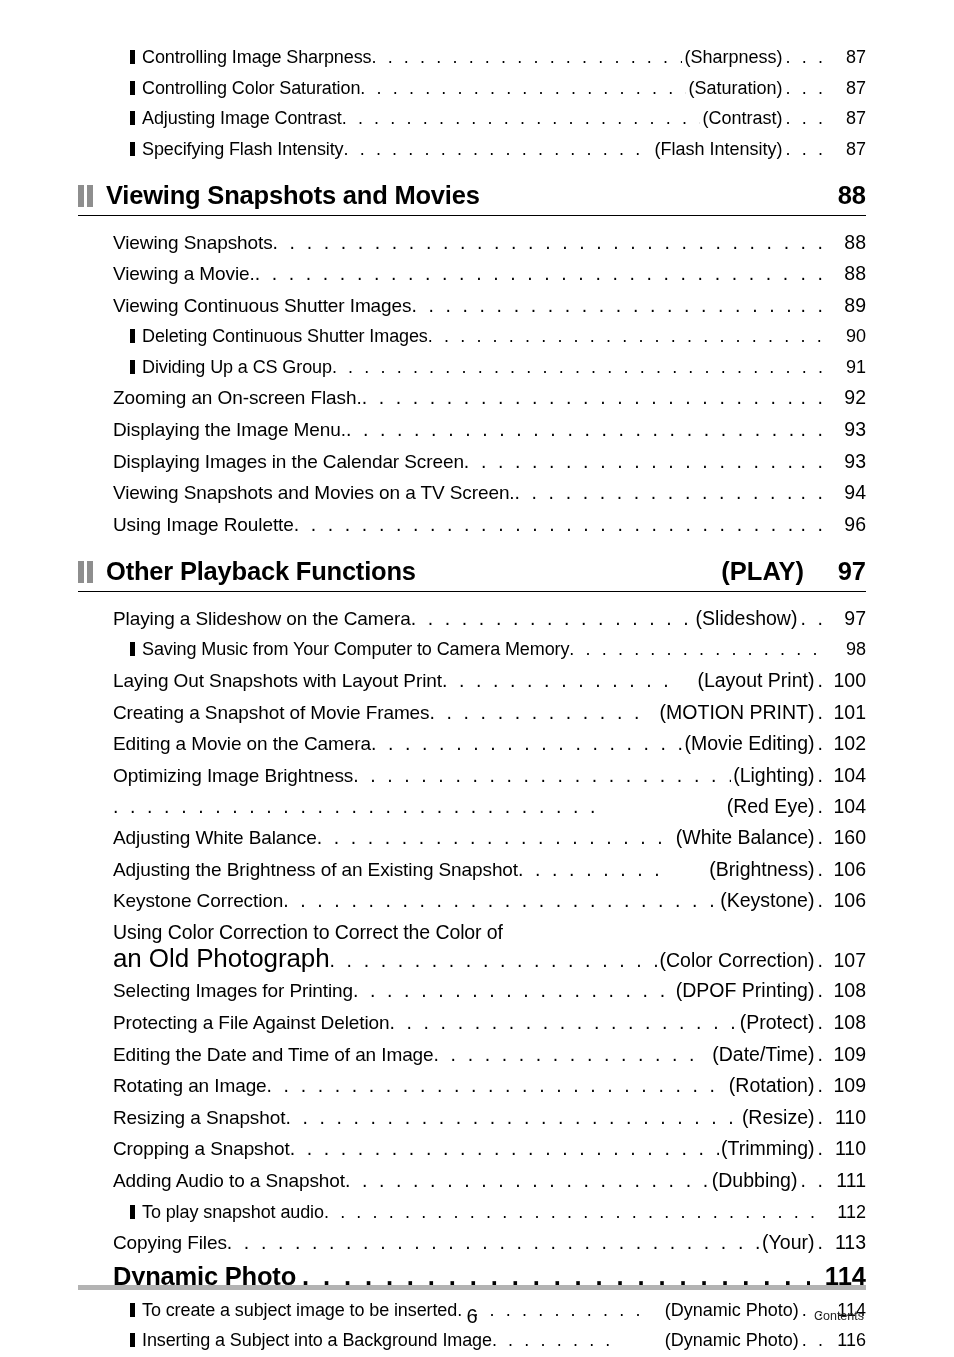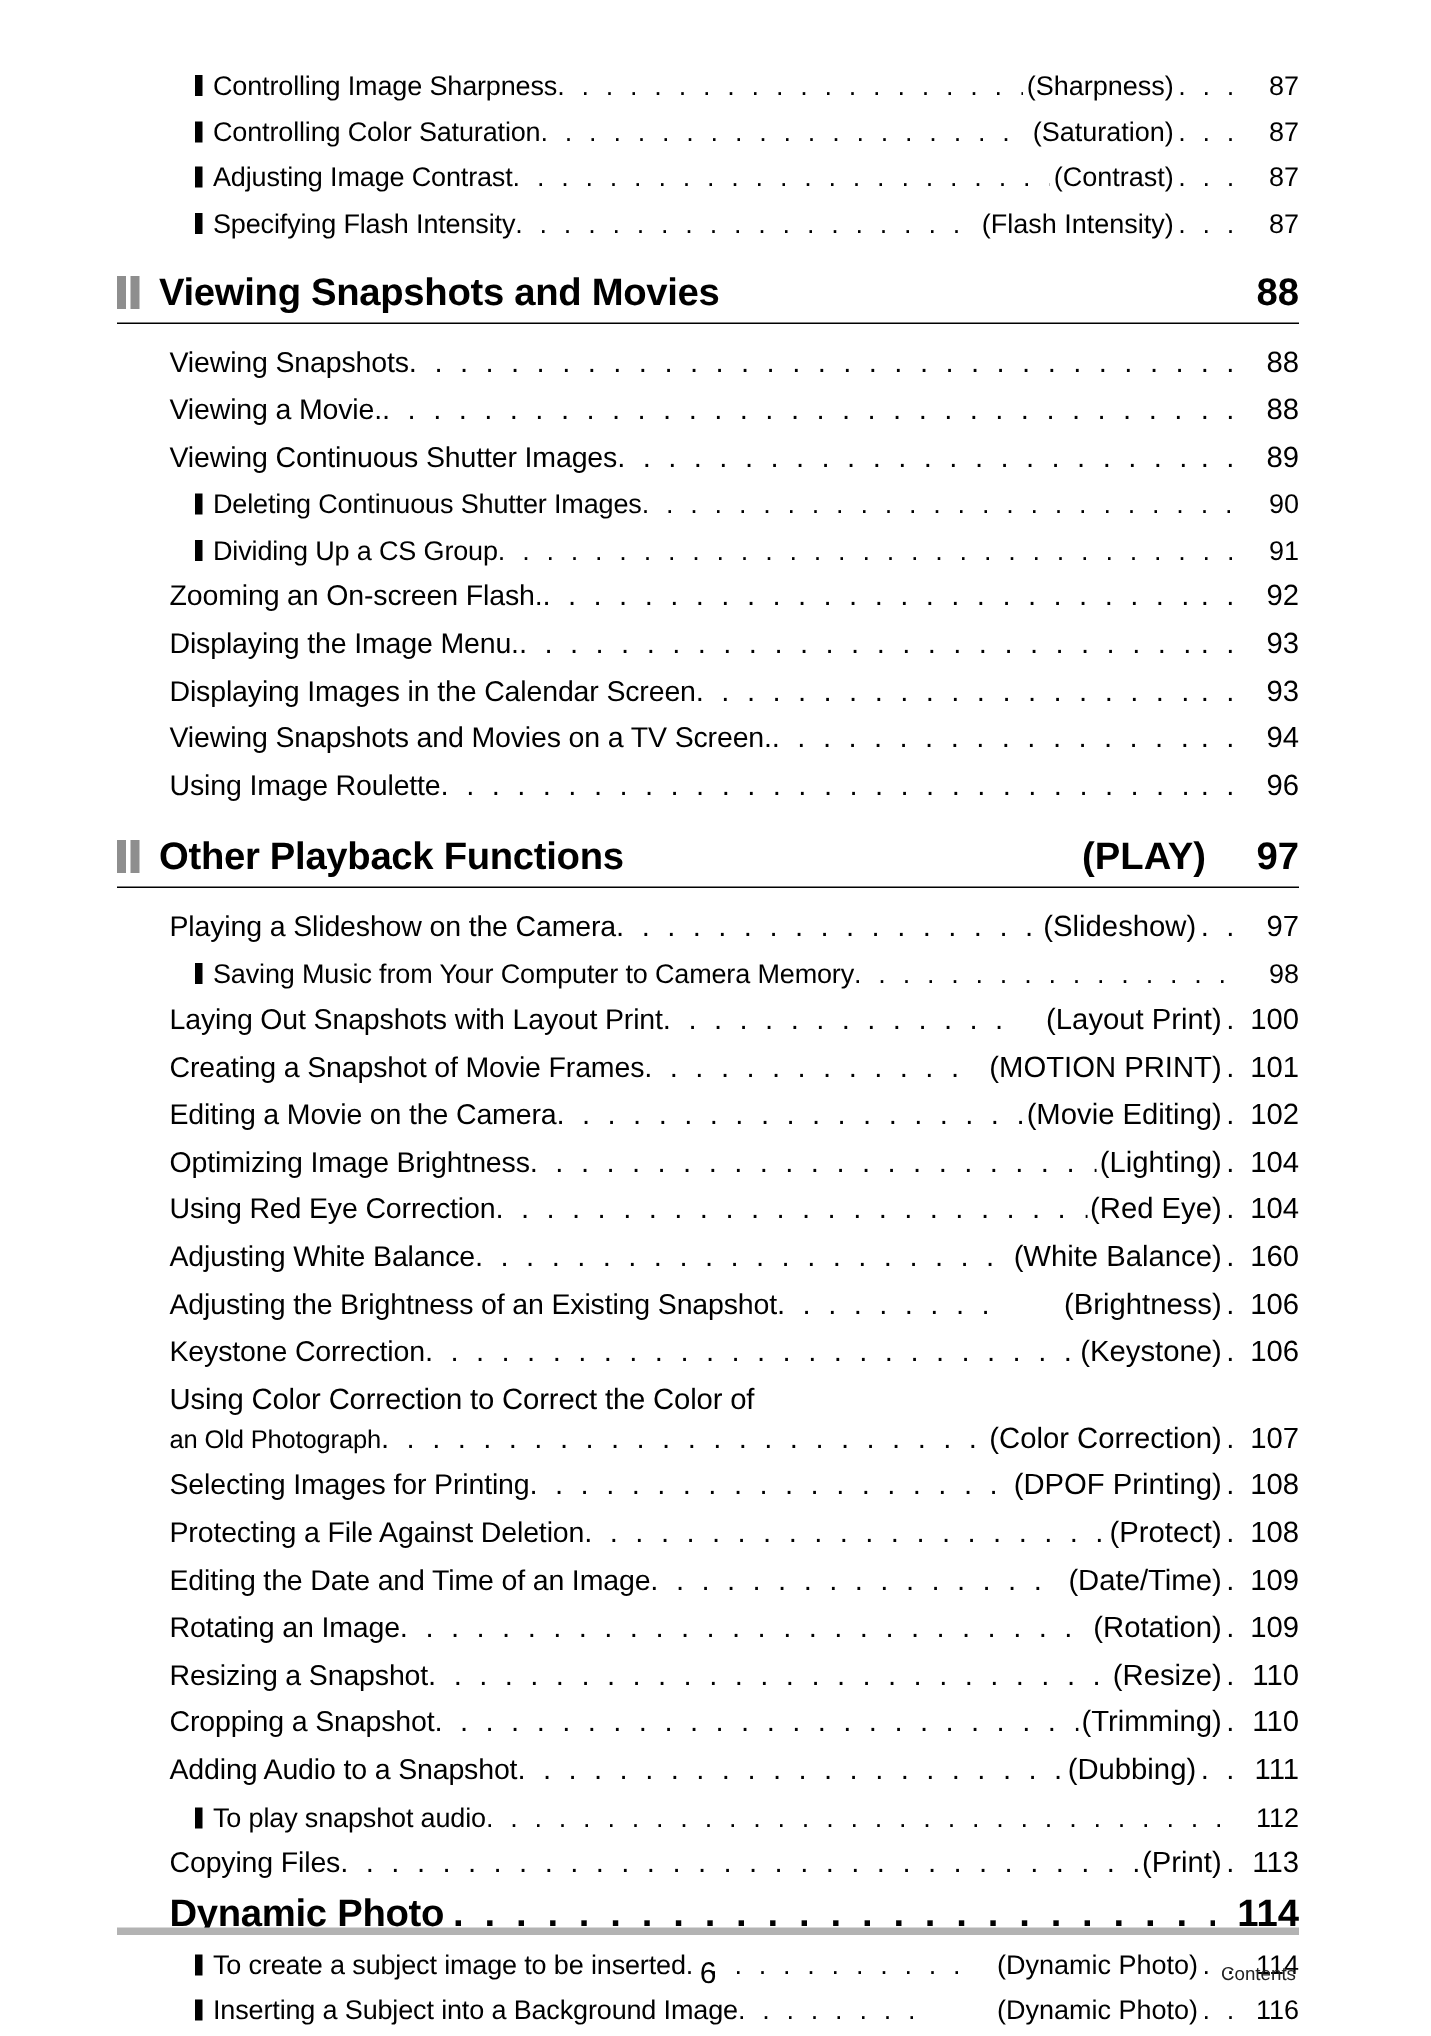--- a/index.html
+++ b/index.html
@@ -36,21 +36,21 @@
   
   .row {
     display: flex;
     align-items: baseline;
     width: 100%;
     white-space: nowrap;
   }
 
   .row .label {
     flex: 0 0 auto;
-    font-size: 17px;
+    font-size: 26px;
     line-height: 26px;
     letter-spacing: -0.1px;
   }
 
   .row .leader {
     flex: 1 1 auto;
     overflow: hidden;
     white-space: nowrap;
     font-size: 19.5px;
     line-height: 26px;
@@ -407,21 +407,20 @@
             <span class="pagenum">102</span>
           </div>
           <div class="row entry-l1">
             <span class="label">Optimizing Image Brightness</span>
             <span class="leader">. . . . . . . . . . . . . . . . . . . . . . . . . . . .</span>
             <span class="ref">(Lighting)</span>
             <span class="ref" style="letter-spacing: 3.1px; padding-left: 3px;">.</span>
             <span class="pagenum">104</span>
           </div>
           <div class="row entry-l1">
-            <span class="label">Using Red Eye Correction</span>
             <span class="leader">. . . . . . . . . . . . . . . . . . . . . . . . . . . . .</span>
             <span class="ref">(Red Eye)</span>
             <span class="ref" style="letter-spacing: 3.1px; padding-left: 3px;">.</span>
             <span class="pagenum">104</span>
           </div>
           <div class="row entry-l1">
             <span class="label">Adjusting White Balance</span>
             <span class="leader">. . . . . . . . . . . . . . . . . . . . . . . .</span>
             <span class="ref">(White Balance)</span>
             <span class="ref" style="letter-spacing: 3.1px; padding-left: 3px;">.</span>
@@ -502,21 +501,21 @@
           </div>
           <div class="row entry-l2">
             <span class="bullet-sq"></span>
             <span class="label">To play snapshot audio</span>
             <span class="leader">. . . . . . . . . . . . . . . . . . . . . . . . . . . . . . . . . . . . . . . . . . . .</span>
             <span class="pagenum">112</span>
           </div>
           <div class="row entry-l1">
             <span class="label">Copying Files</span>
             <span class="leader">. . . . . . . . . . . . . . . . . . . . . . . . . . . . . . . . . . . . . . . . . .</span>
-            <span class="ref">(Print)</span>
+            <span class="ref">(Your)</span>
             <span class="ref" style="letter-spacing: 3.1px; padding-left: 3px;">.</span>
             <span class="pagenum">113</span>
           </div>
         </div>
         <div class="subhead">
           <span class="label">Dynamic Photo</span>
           <span class="leader">. . . . . . . . . . . . . . . . . . . . . . . . . . .</span>
           <span class="pagenum">114</span>
         </div>
         <div>

